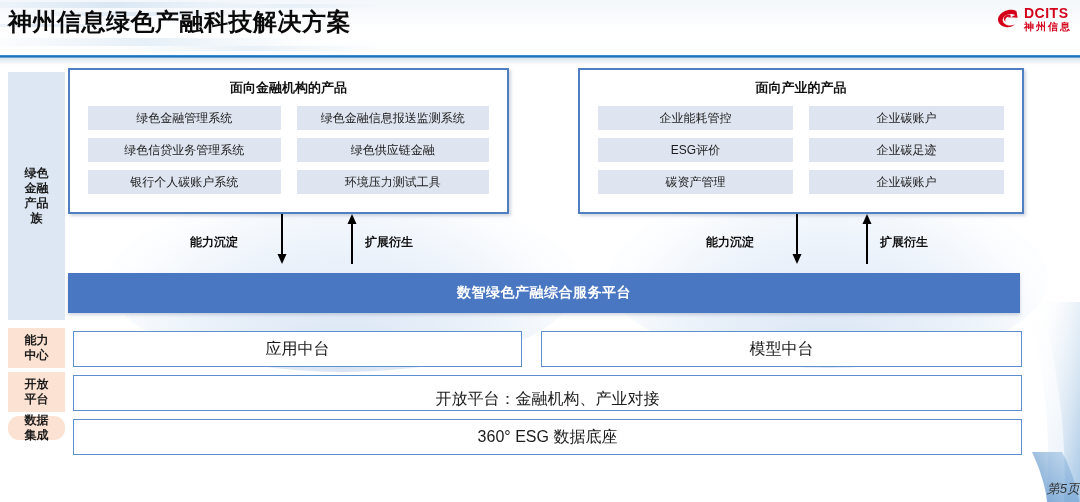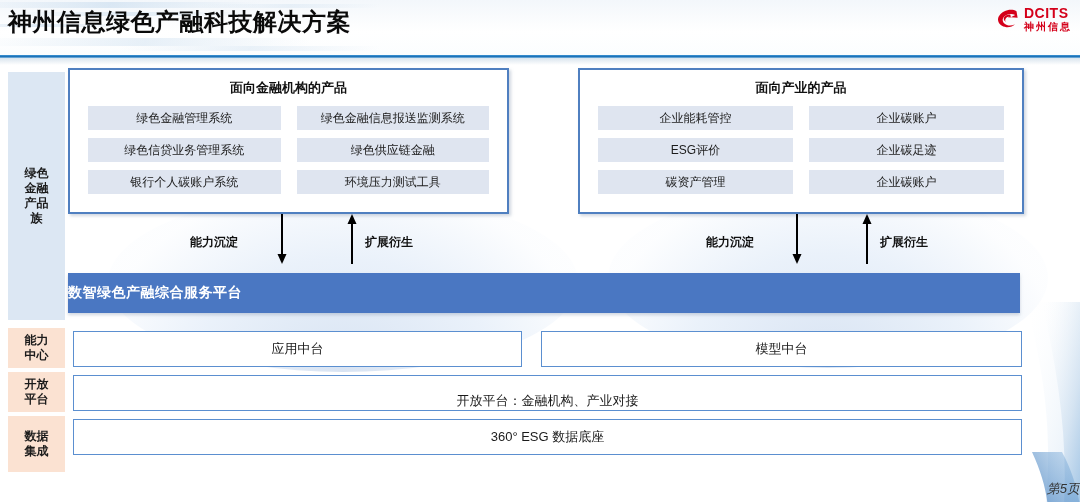--- a/index.html
+++ b/index.html
@@ -46,21 +46,21 @@
 
   .swoosh{position:absolute;right:-10px;bottom:-30px;width:120px;height:230px;overflow:hidden;pointer-events:none;}
 
   
   .side{position:absolute;display:flex;align-items:center;justify-content:center;
     text-align:center;font-weight:bold;font-size:12px;color:#1b1b1b;line-height:1.25;}
   .side-blue{left:8px;top:72px;width:57px;height:248px;background:#dce7f3;}
   .side-orange{left:8px;width:57px;background:#fbe2d2;}
   .side-o1{top:328px;height:40px;}
   .side-o2{top:372px;height:40px;}
-  .side-o3{top:416px;height:56px;}
+  .side-o3{top:416px;height:24px;border-radius:11px;}
 
   
   .panel{position:absolute;top:68px;height:142px;background:#ffffff;
     border:2px solid #4f7fc0;box-shadow:2px 2px 3px rgba(120,140,165,.35);}
   .panel-l{left:68px;width:437px;}
   .panel-r{left:578px;width:442px;}
   .panel-title{text-align:center;font-size:13px;font-weight:bold;color:#111;margin-top:9px;}
   .panel-grid{display:grid;grid-template-columns:1fr 1fr;column-gap:16px;row-gap:8px;
     padding:9px 18px 0 18px;}
   .chip{background:#dfe5f0;height:24px;display:flex;align-items:center;justify-content:center;
@@ -68,27 +68,27 @@
 
   
   .band{position:absolute;height:62px;top:214px;text-decoration:underline;}
   .band-l{left:100px;width:420px;}
   .band-r{left:610px;width:420px;}
   .flowlabel{position:absolute;font-size:12px;font-weight:bold;color:#111;white-space:nowrap;}
   .arrow{position:absolute;width:14px;height:50px;}
 
   
   .platbar{position:absolute;left:68px;top:273px;width:952px;height:40px;background:#4a77c2;
-    display:flex;align-items:center;justify-content:flex-start;
+    display:flex;align-items:center;justify-content:center;
     box-shadow:0 2px 3px rgba(120,140,165,.35);}
   .platbar span{color:#ffffff;font-size:14px;font-weight:bold;letter-spacing:.5px;}
 
   
   .lbox{position:absolute;background:#ffffff;border:1.5px solid #5b8fd0;
-    display:flex;align-items:center;justify-content:center;font-size:13px;color:#1b1b1b;}
+    display:flex;align-items:center;justify-content:center;font-size:16px;color:#1b1b1b;}
   .lb-app{left:73px;top:331px;width:447px;height:34px;}
   .lb-model{left:541px;top:331px;width:479px;height:34px;text-align:center;}
   .lb-open{left:73px;top:375px;width:947px;height:34px;align-items:flex-end;}
   .lb-data{left:73px;top:419px;width:947px;height:34px;}
 
   .footer{position:absolute;left:0;top:480px;width:1080px;text-align:right;
     font-size:13px;font-style:italic;color:#333;}
 </style>
 </head>
 <body>

